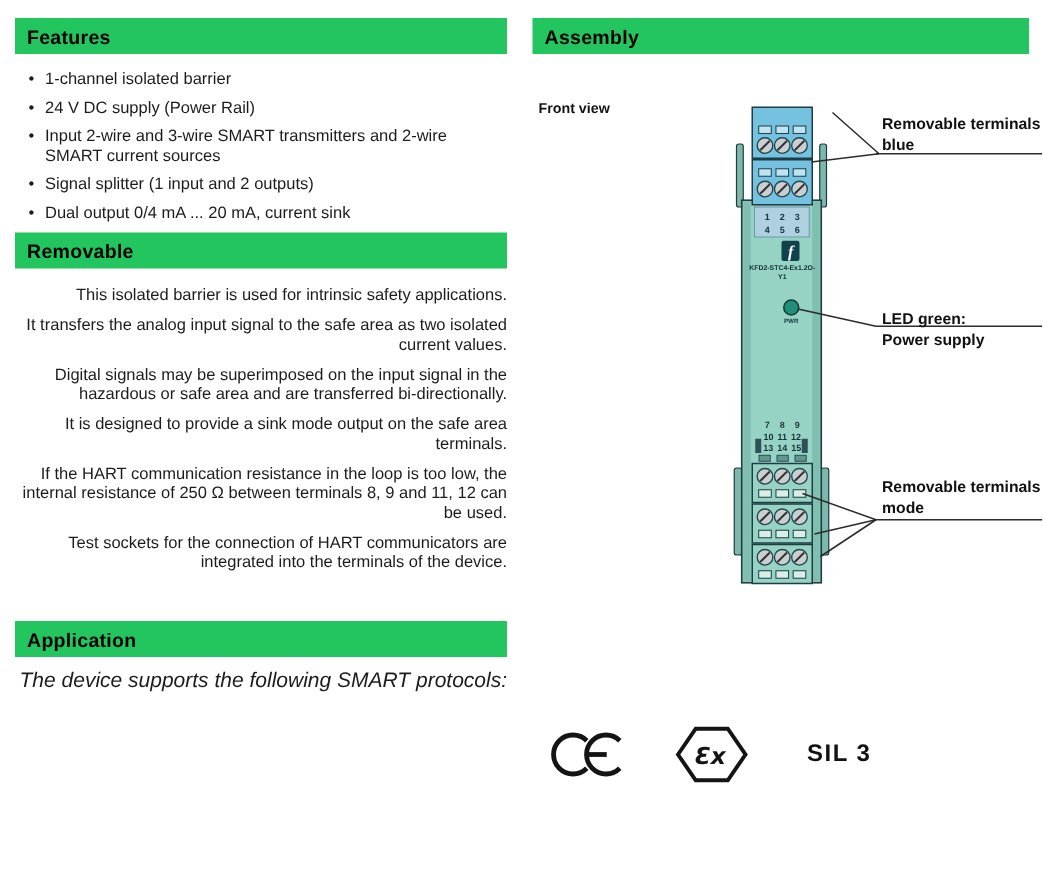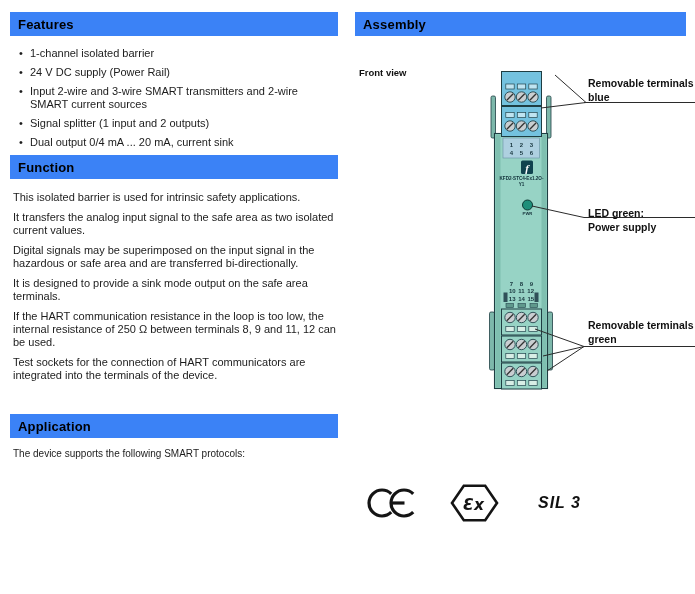--- a/index.html
+++ b/index.html
@@ -2,47 +2,47 @@
 <html><head>
 <meta charset="utf-8">
 <style>
   html,body{margin:0;padding:0;}
   body{
     width:695px;height:594px;position:relative;background:#ffffff;
     font-family:"Liberation Sans",sans-serif;color:#1c1c1c;overflow:hidden;
     -webkit-font-smoothing:antialiased;
   }
   .sec-header{
-    background:#3b82f6;color:#000;font-weight:bold;font-size:13px;
+    background:#22c55e;color:#000;font-weight:bold;font-size:13px;
     padding:5px 0 4px 8px;letter-spacing:.2px;
   }
   
   .col-left{position:absolute;left:10px;top:12px;width:328px;}
   ul.bullets{list-style:none;margin:11px 0 0 0;padding:0 0 0 20px;
     font-size:11px;line-height:13px;}
   ul.bullets li{margin:0 0 6px 0;position:relative;}
   ul.bullets li::before{content:"\2022";position:absolute;left:-11px;top:0;}
   .hdr-function{margin-top:3px;}
   .paras{margin-top:12px;}
-  .paras p{font-size:11px;line-height:13px;margin:0 0 7px 3px;}
+  .paras p{font-size:11px;line-height:13px;margin:0 0 7px 3px;text-align:right;}
   .hdr-application{margin-top:32px;}
-  .app-intro{font-size:10px;line-height:13px;margin:9px 0 5px 3px;}
+  .app-intro{font-size:14px;line-height:13px;margin:9px 0 5px 3px;font-style:italic;}
   ul.app-bullets{list-style:none;margin:0;padding:0 0 0 30px;
     font-size:11px;line-height:13px;}
   ul.app-bullets li{margin:0 0 2px 0;position:relative;}
   ul.app-bullets li::before{content:"\2022";position:absolute;left:-14px;top:0;}
   
   .hdr-assembly{position:absolute;left:355px;top:12px;width:323px;}
   .front-view{position:absolute;left:359px;top:67px;font-size:9.5px;font-weight:bold;color:#111;}
   .callout{position:absolute;left:588px;width:108px;font-size:10.5px;line-height:14px;color:#111;font-weight:bold;}
   .callout-blue{top:76px;}
   .callout-led{top:206px;}
   .callout-green{top:318px;}
   .sil-label{position:absolute;left:538px;top:494px;font-size:16px;font-weight:bold;
-    font-style:italic;letter-spacing:1px;color:#111;}
+    letter-spacing:1px;color:#111;}
   svg.fig{position:absolute;left:0;top:0;}
   .svg-num{font-family:"Liberation Sans",sans-serif;font-weight:bold;fill:#17343c;}
   .svg-model{font-family:"Liberation Sans",sans-serif;font-weight:bold;fill:#0f2f38;}
 </style>
 </head>
 <body>
 
 <div>
 
   <div class="col-left">
@@ -52,21 +52,21 @@
     </div>
     <ul class="bullets">
       <li>1-channel isolated barrier</li>
       <li>24 V DC supply (Power Rail)</li>
       <li>Input 2-wire and 3-wire SMART transmitters and 2-wire SMART current sources</li>
       <li>Signal splitter (1 input and 2 outputs)</li>
       <li>Dual output 0/4 mA ... 20 mA, current sink</li>
     </ul>
 
     <div class="sec-header hdr-function">
-      <span>Function</span>
+      <span>Removable</span>
     </div>
     <div class="paras">
       <p>This isolated barrier is used for intrinsic safety applications.</p>
       <p>It transfers the analog input signal to the safe area as two isolated current values.</p>
       <p>Digital signals may be superimposed on the input signal in the hazardous or safe area and are transferred bi-directionally.</p>
       <p>It is designed to provide a sink mode output on the safe area terminals.</p>
       <p>If the HART communication resistance in the loop is too low, the internal resistance of 250 Ω between terminals 8, 9 and 11, 12 can be used.</p>
       <p>Test sockets for the connection of HART communicators are integrated into the terminals of the device.</p>
     </div>
 
@@ -210,18 +210,18 @@
   <div class="callout callout-blue">
     <div>Removable terminals</div>
     <div>blue</div>
   </div>
   <div class="callout callout-led">
     <div>LED green:</div>
     <div>Power supply</div>
   </div>
   <div class="callout callout-green">
     <div>Removable terminals</div>
-    <div>green</div>
+    <div>mode</div>
   </div>
 
   <div class="sil-label">SIL 3</div>
 
 </div>
 
 </body></html>

